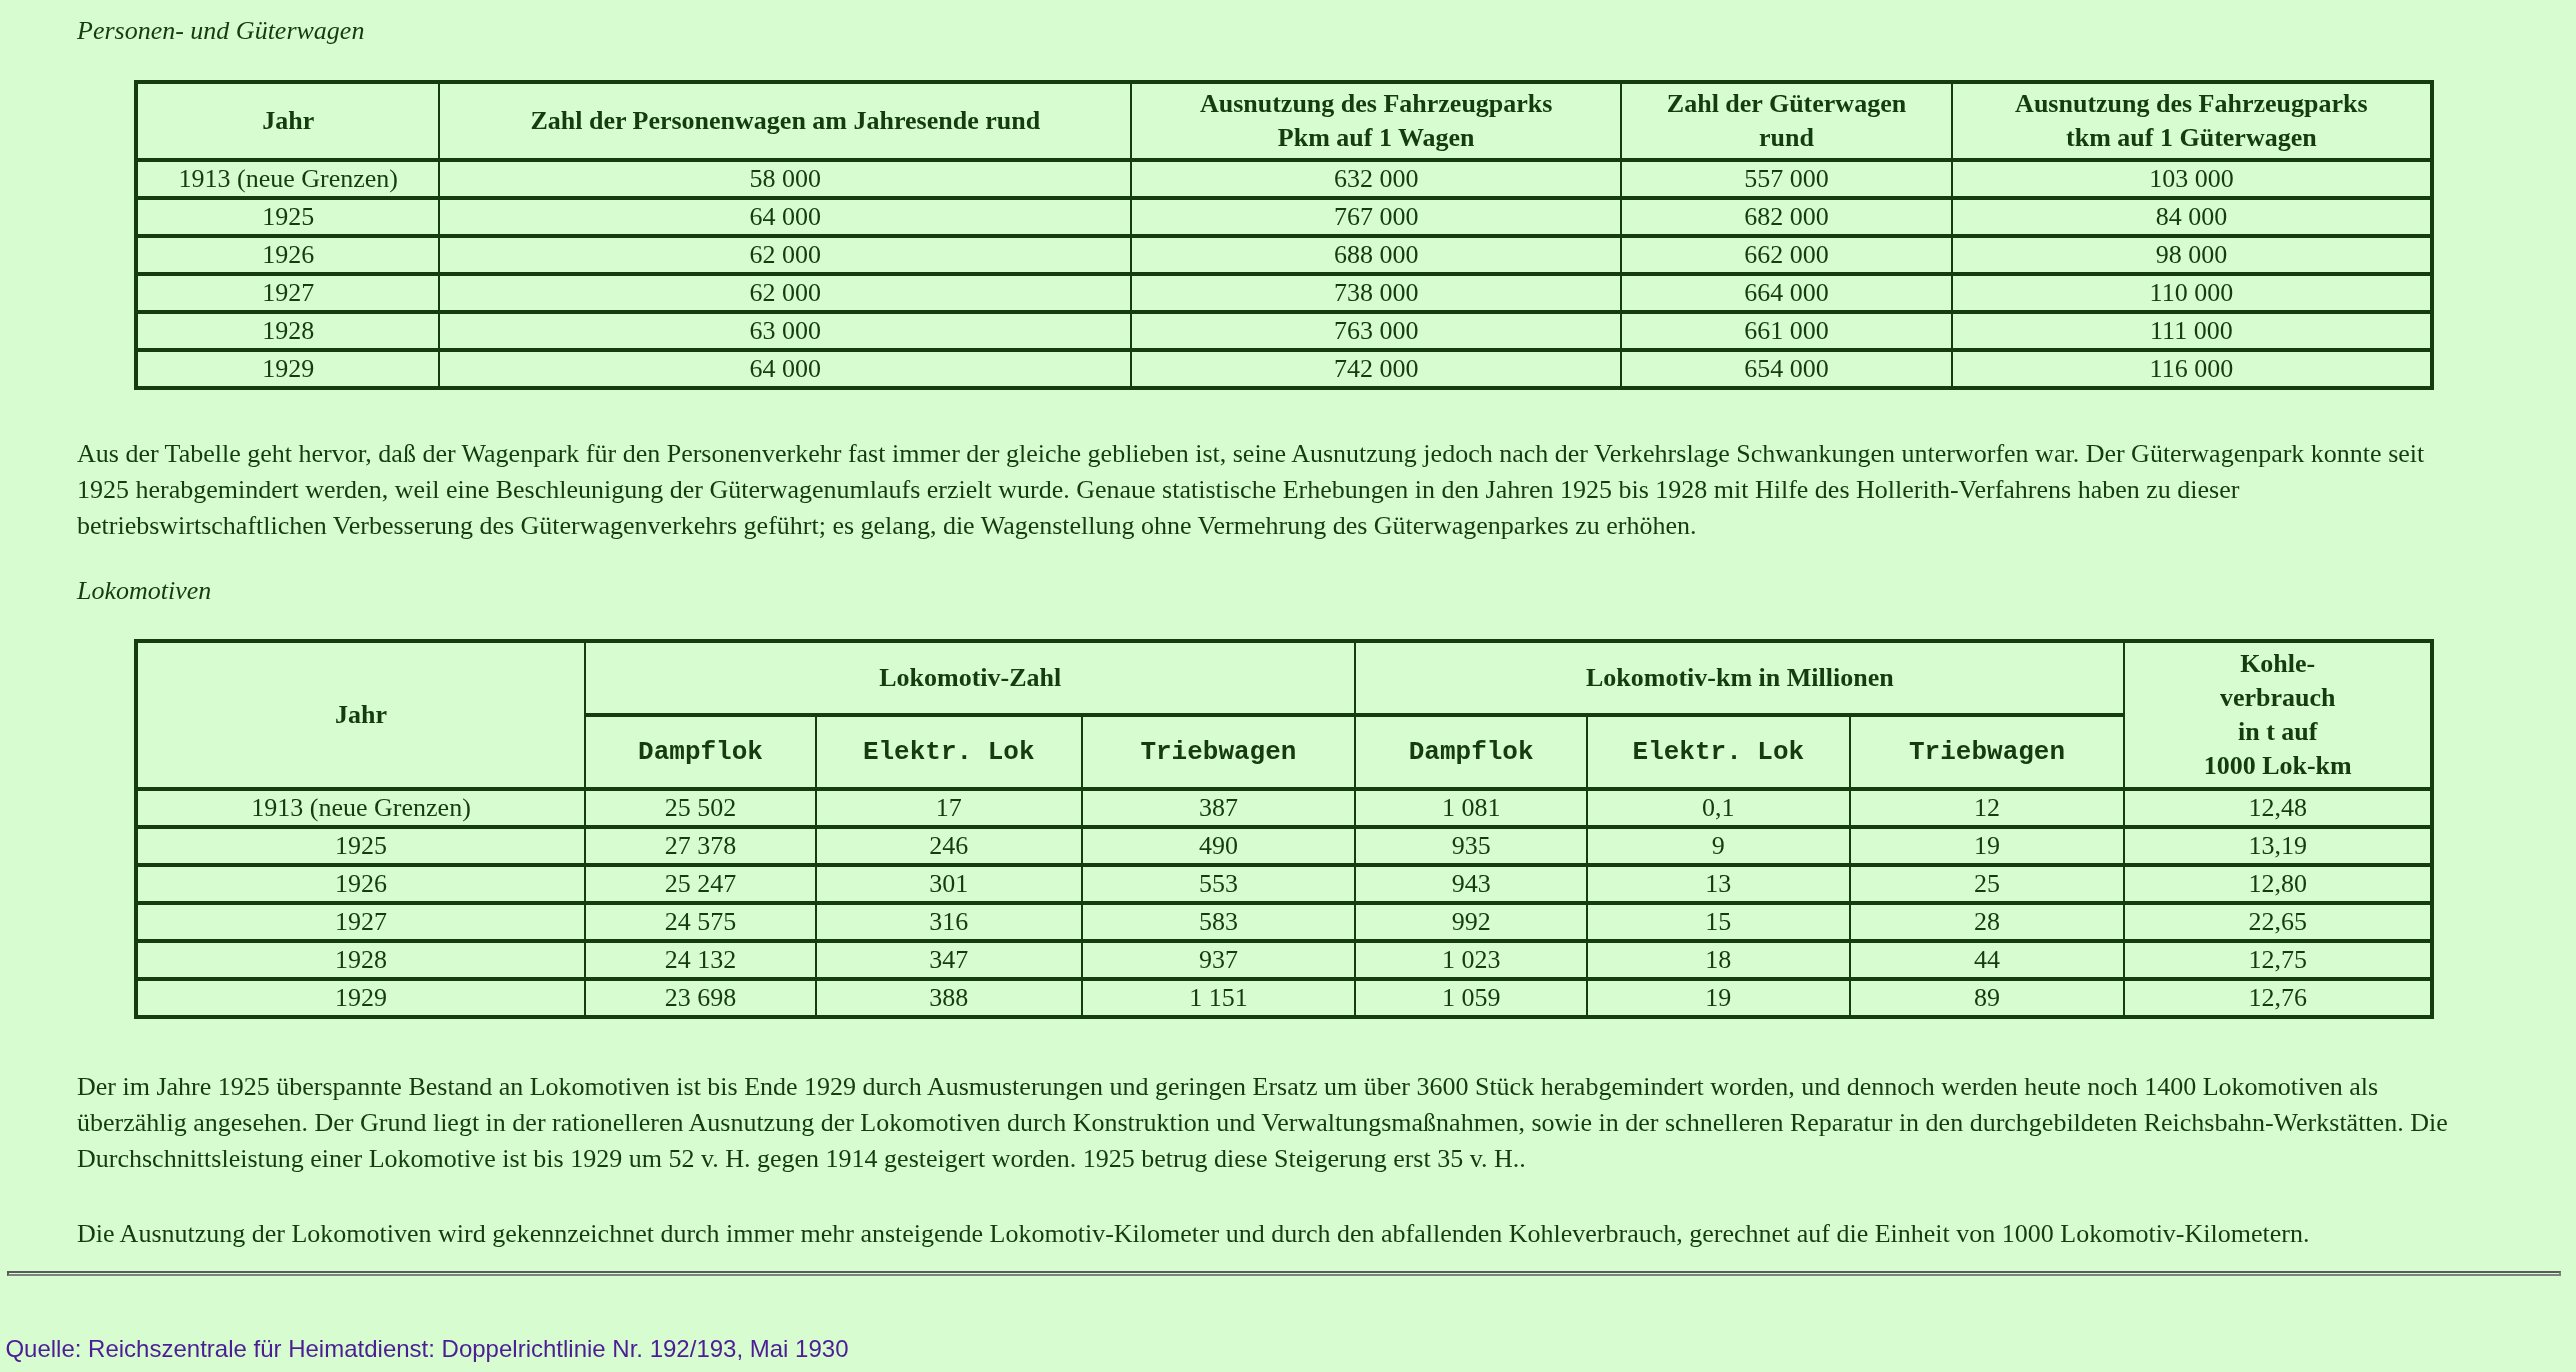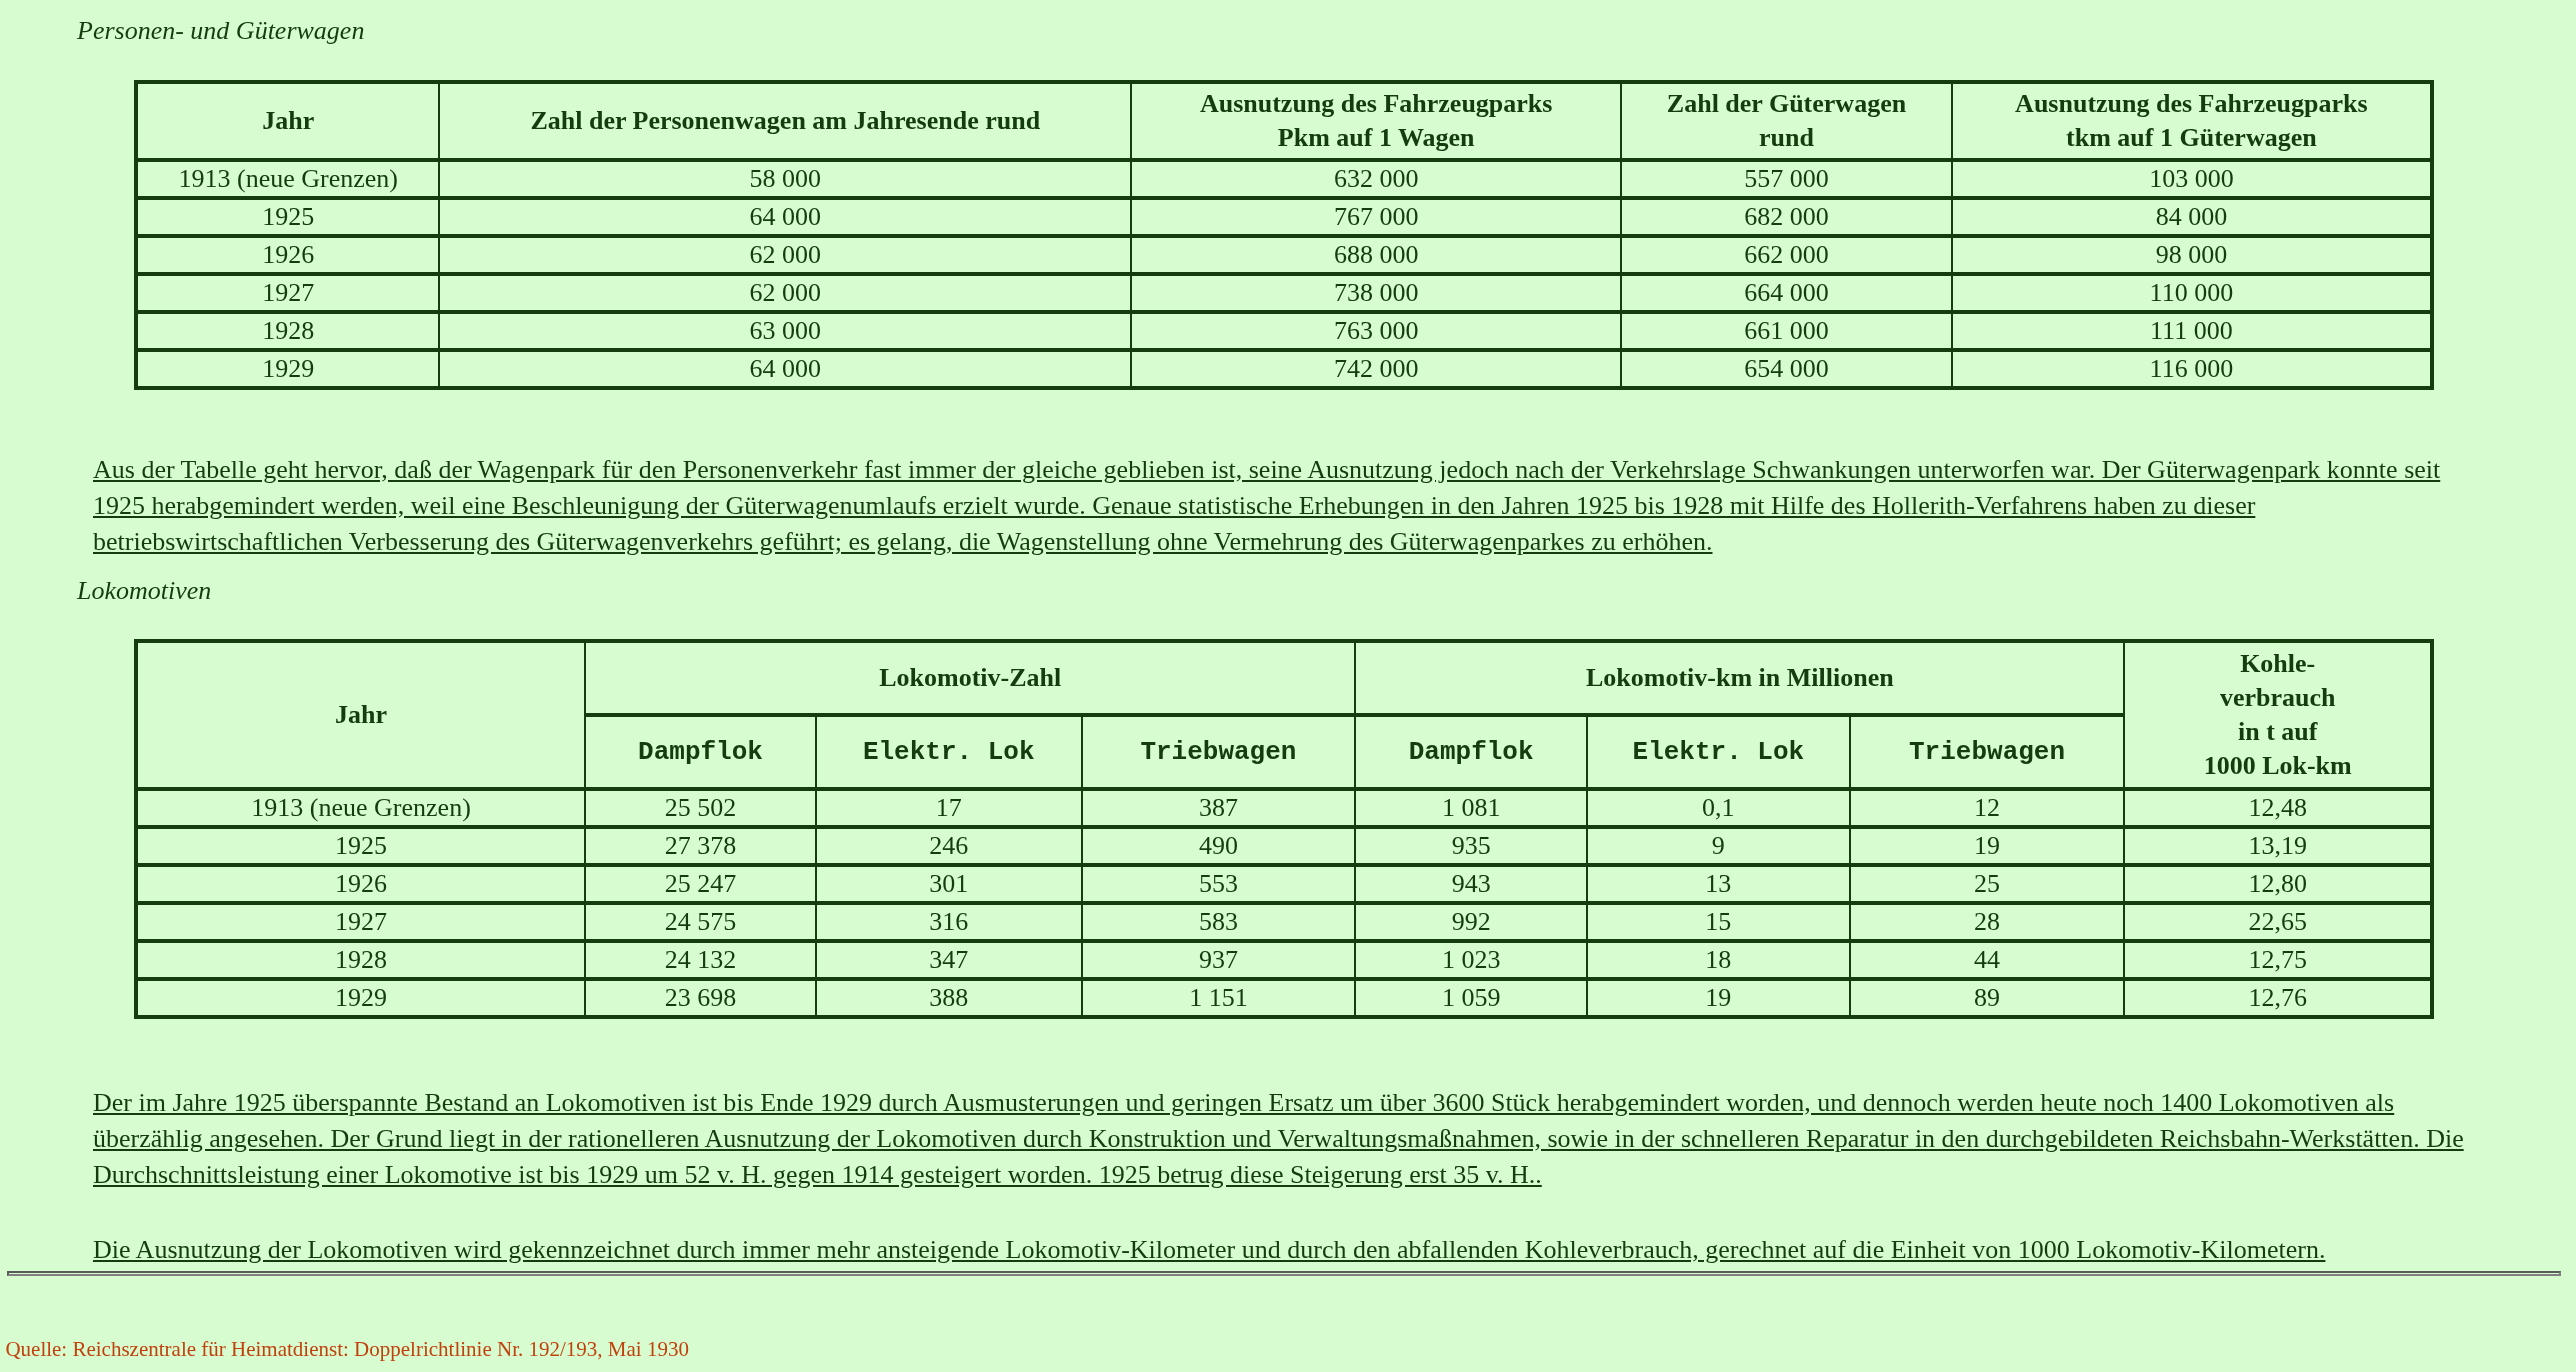--- a/index.html
+++ b/index.html
@@ -47,45 +47,44 @@
       font-weight: bold;
       line-height: 34px;
     }
     table.data td {
       height: 34px;
       line-height: 34px;
     }
     p.para {
       position: absolute;
       left: 0;
-      margin: 16px;
+      margin: 0;
       width: 2396px;
       font-size: 26px;
       line-height: 36px;
-      text-decoration: underline;
     }
     .rule {
       position: absolute;
       left: 7.3px;
       top: 1271px;
       width: 2554px;
       height: 5.4px;
       border-top: 2.7px solid #5a5a5a;
       border-left: 2.7px solid #5a5a5a;
       border-bottom: 2.7px solid #808080;
       border-right: 2.7px solid #808080;
       box-sizing: border-box;
     }
     .source {
       position: absolute;
       left: 5.4px;
       top: 1331px;
-      font-family: Liberation Serif, serif;
-      font-size: 21px;
-      color: #c2410c;
+      font-family: Liberation Sans, sans-serif;
+      font-size: 24px;
+      color: #4c1d95;
     }
   </style>
 </head>
 <body>
 
 <div class="content">
 
   <div class="section-title" style="top:12.7px;">Personen- und Güterwagen</div>
 
   <table class="data" style="left:57px; top:80px; width:2300px;">

